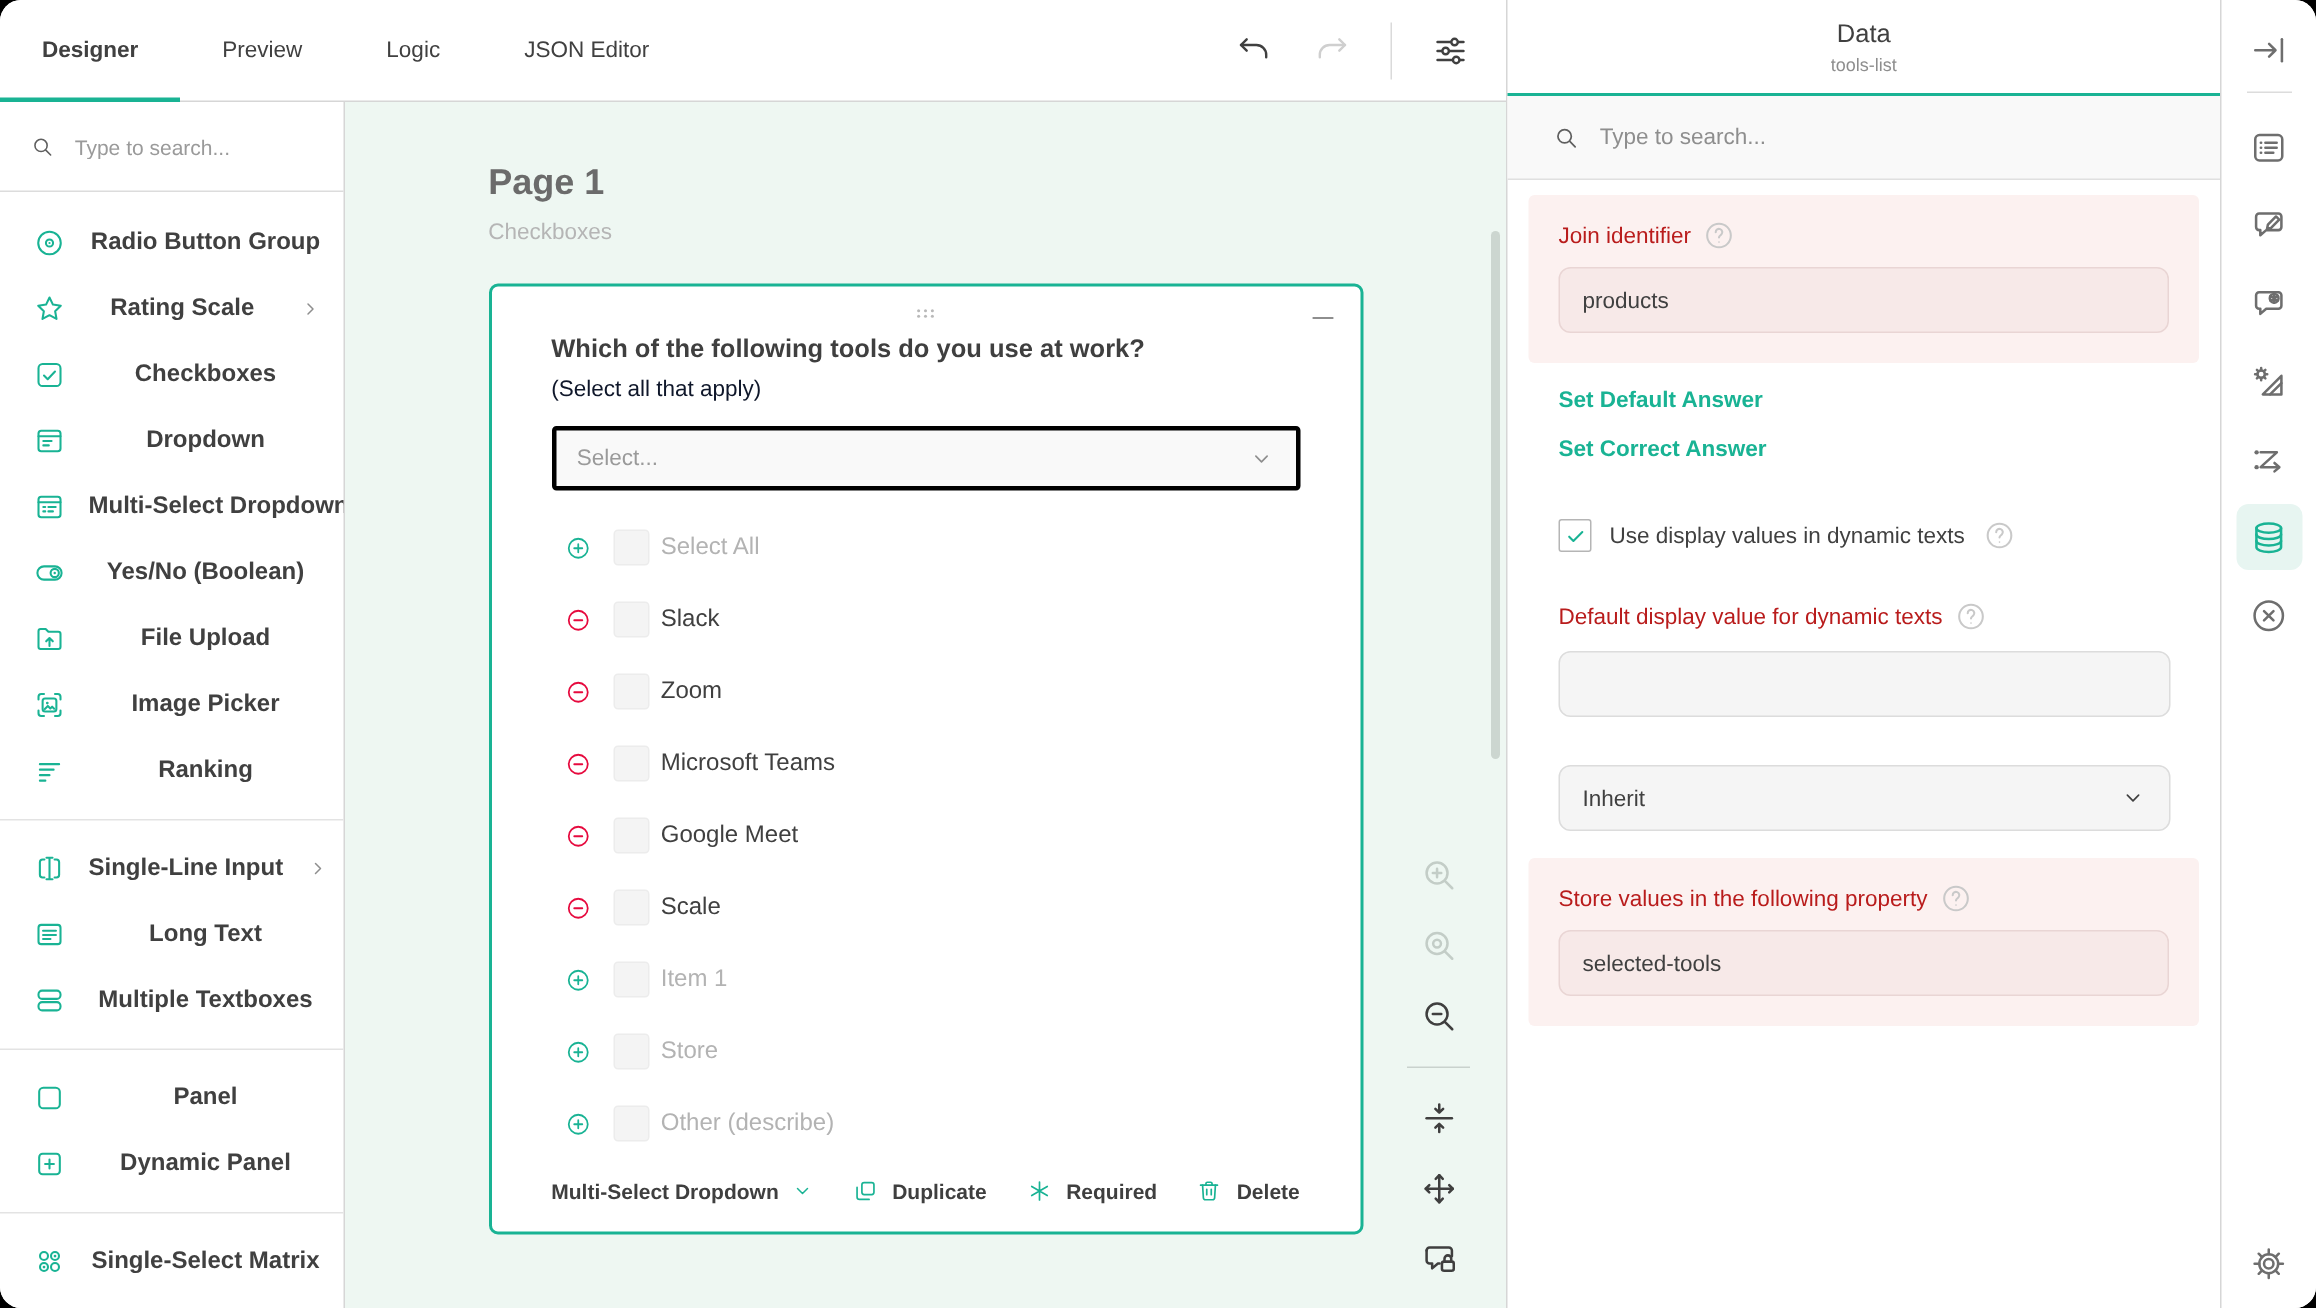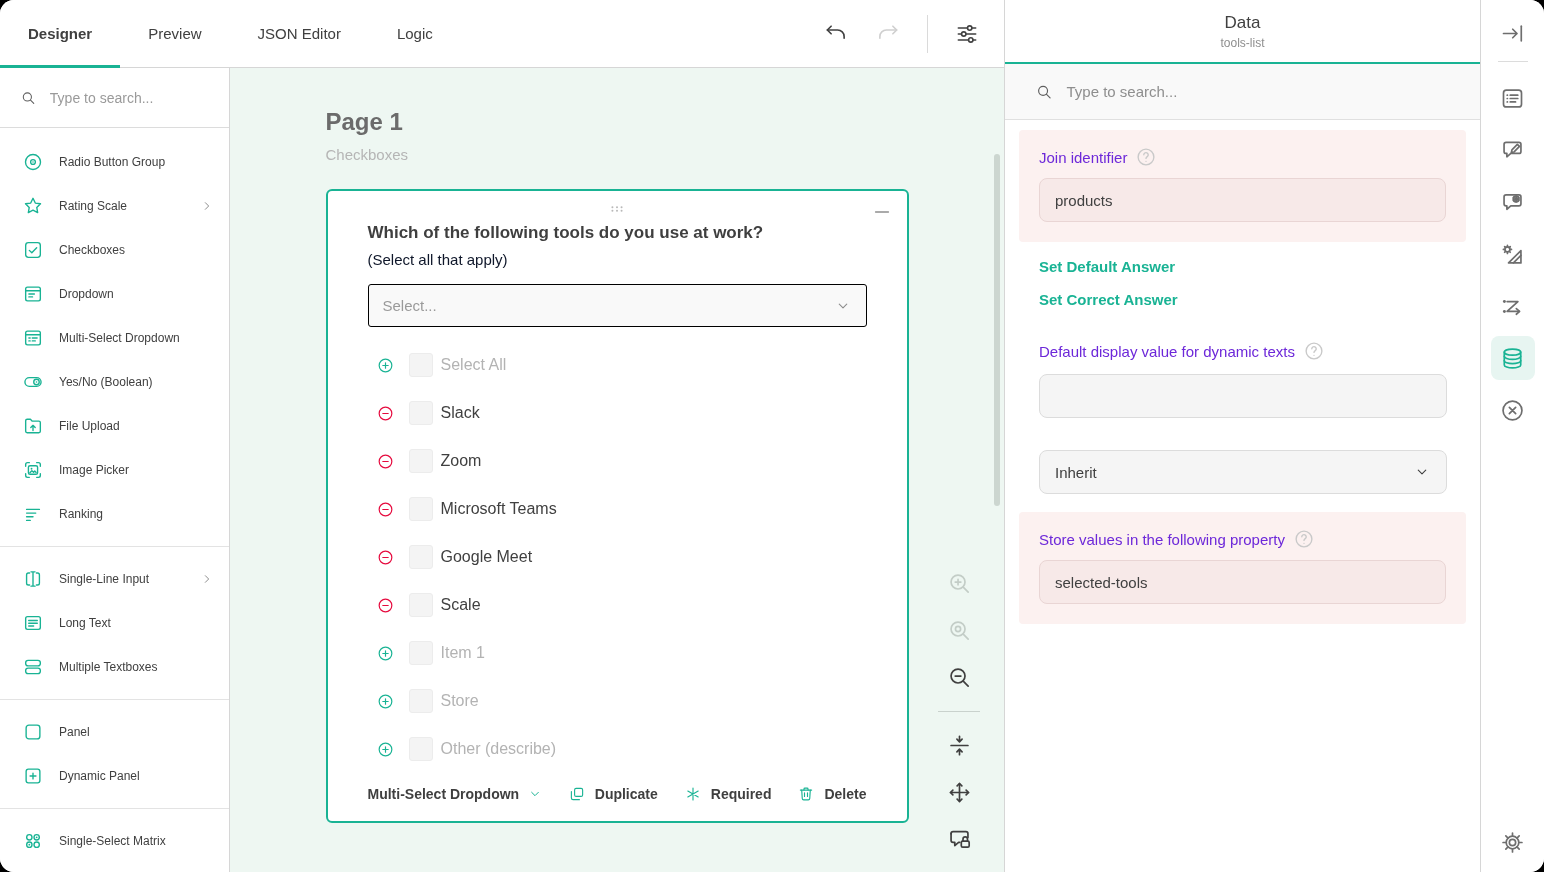--- a/index.html
+++ b/index.html
@@ -24,37 +24,37 @@
 
   
   .toolbox { width:230px; flex:none; border-right:1px solid #d6d6d6; background:#fff; display:flex; flex-direction:column; }
   .tb-search { height:60px; flex:none; display:flex; align-items:center; gap:13px; padding:0 20px; border-bottom:1px solid #dcdcdc; }
   .tb-search .sic { width:20px; height:20px; color:#5f5f5f; }
   .tb-search input { border:none; outline:none; font-size:14px; color:#404040; width:100%; background:transparent; font-family:inherit; }
   .tb-search input::placeholder { color:#9a9a9a; }
   .tb-items { padding-top:12px; overflow:hidden; }
   .tb-item { height:44px; display:flex; align-items:center; gap:15px; padding:0 14px 0 22px; cursor:pointer; }
   .tb-item .ic { color:#19b394; flex:none; }
-  .tb-item .lbl { font-size:12px; font-weight:400; color:#404040; flex:1; white-space:nowrap; }
+  .tb-item .lbl { font-size:16px; font-weight:700; color:#404040; flex:1; white-space:nowrap;text-align:center; }
   .tb-item .chev { width:16px; height:16px; color:#8e8e8e; flex:none; }
   .tb-sep { height:1px; background:#e3e3e3; margin:10px 0; }
 
   
   .canvas { flex:1; background:#eef7f2; position:relative; overflow:hidden; }
   .canvas-inner { width:583px; margin:0 auto; padding-top:40px; }
   .page-title { font-size:24px; font-weight:700; color:#6b6b6b; }
   .page-desc { font-size:15px; color:#b5b5b5; margin-top:10px; }
 
   .qcard { margin-top:26px; background:#fff; border:2px solid #19b394; border-radius:6px; padding:6px 40px 18px; position:relative; }
   .drag-row { height:24px; display:flex; justify-content:center; align-items:center; color:#b9b9b9; }
   .drag-row .ic { width:22px; height:22px; }
   .collapse-btn { position:absolute; top:10px; right:14px; width:18px; height:18px; color:#8e8e8e; cursor:pointer; }
   .q-title { font-size:17px; font-weight:700; color:#3f3f3f; margin-top:2px; }
   .q-desc { font-size:15px; color:#0f172a; margin-top:8px; }
-  .q-select { margin-top:16px; height:43px; background:#f9f9f9; border:1px solid #000000; border-radius:3px; display:flex; align-items:center; justify-content:space-between; padding:0 14px; color:#9a9a9a; font-size:15px; cursor:pointer; }
+  .q-select { margin-top:16px; height:43px; background:#f9f9f9; border:3px solid #000000; border-radius:3px; display:flex; align-items:center; justify-content:space-between; padding:0 14px; color:#9a9a9a; font-size:15px; cursor:pointer; }
   .q-select .chev { width:18px; height:18px; color:#8e8e8e; }
   .choices { margin-top:14px; }
   .choice { height:48px; display:flex; align-items:center; }
   .choice .act { width:19px; height:19px; flex:none; margin-left:8px; cursor:pointer; }
   .choice.add .act { color:#19b394; }
   .choice.remove .act { color:#e60a3e; }
   .choice .box { width:24px; height:24px; background:#f4f4f4; border:1px solid #ececec; border-radius:3px; margin-left:14px; flex:none; }
   .choice .clabel { margin-left:8px; font-size:16px; color:#404040; }
   .choice.muted .clabel { color:#b3b3b3; }
 
@@ -77,21 +77,21 @@
   .prop-title { font-size:17px; color:#404040; }
   .prop-sub { font-size:12px; color:#8e8e8e; }
   .prop-search { height:56px; flex:none; background:#f9f9f9; border-bottom:1px solid #e0e0e0; display:flex; align-items:center; gap:13px; padding:0 30px; }
   .prop-search .sic { width:20px; height:20px; color:#5f5f5f; }
   .prop-search input { border:none; outline:none; background:transparent; font-size:15px; width:100%; color:#404040; font-family:inherit; }
   .prop-search input::placeholder { color:#8e8e8e; }
   .prop-body { flex:1; padding:10px 14px; overflow:hidden; }
 
   .pink-block { background:#fcf1f0; border-radius:4px; padding:16px 20px 20px; }
   .pink-block.second { margin-top:18px; }
-  .field-label { display:flex; align-items:center; gap:8px; font-size:15px; color:#6d28d9; }
+  .field-label { display:flex; align-items:center; gap:8px; font-size:15px; color:#b91c1c; }
   .help { width:16px; height:16px; color:#c9c9c9; flex:none; cursor:pointer; }
   .pink-input { margin-top:10px; display:block; width:100%; height:44px; border-radius:8px; background:#f7e9e8; border:1px solid #e9d5d4; padding:0 15px; font-size:15px; color:#404040; outline:none; font-family:inherit; }
   .linkbtn { margin:16px 0 0 20px; font-size:15px; font-weight:700; color:#19b394; cursor:pointer; width:max-content; }
   .cbrow { margin:38px 0 0 20px; display:flex; align-items:center; gap:12px; }
   .cb { width:22px; height:22px; border:1px solid #b5b5b5; border-radius:2px; background:#fff; display:flex; align-items:center; justify-content:center; color:#19b394; cursor:pointer; flex:none; }
   .cb svg { width:15px; height:15px; stroke-width:2.2; }
   .cblabel { font-size:15px; color:#404040; }
   .fgroup { margin:32px 0 0 20px; width:408px; }
   .ginput { margin-top:12px; display:block; width:100%; height:44px; border-radius:8px; background:#f5f5f5; border:1px solid #dcdcdc; padding:0 15px; font-size:15px; color:#404040; outline:none; font-family:inherit; }
   .gdrop { margin-top:12px; height:44px; border-radius:8px; background:#f5f5f5; border:1px solid #dcdcdc; padding:0 15px; display:flex; align-items:center; justify-content:space-between; font-size:15px; color:#404040; cursor:pointer; }
@@ -326,24 +326,24 @@
 
   <div class="main-col">
     <div class="topbar">
       <div class="tab active">
           <span>Designer</span>
         </div>
       <div class="tab">
           <span>Preview</span>
         </div>
       <div class="tab">
+          <span>Logic</span>
+        </div>
+      <div class="tab">
           <span>JSON Editor</span>
-        </div>
-      <div class="tab">
-          <span>Logic</span>
         </div>
       <div class="tb-actions">
         <svg class="ic aic">
             <use href="#s-undo"></use>
           </svg>
         <svg class="ic aic disabled">
             <use href="#s-redo"></use>
           </svg>
         <div class="tb-divider"></div>
         <svg class="ic aic">
@@ -630,20 +630,31 @@
           <svg class="ic help">
               <use href="#s-help"></use>
             </svg>
         </div>
         <input class="pink-input" type="text" value="products" style="">
       </div>
 
       <div class="linkbtn">Set Default Answer</div>
       <div class="linkbtn">Set Correct Answer</div>
 
+      <div class="cbrow">
+        <span class="cb">
+          <svg class="ic">
+              <use href="#s-checkmark"></use>
+            </svg>
+        </span>
+        <span class="cblabel">Use display values in dynamic texts</span>
+        <svg class="ic help">
+            <use href="#s-help"></use>
+          </svg>
+      </div>
 
       <div class="fgroup">
         <div class="field-label">
           <span>Default display value for dynamic texts</span>
           <svg class="ic help">
               <use href="#s-help"></use>
             </svg>
         </div>
         <input class="ginput" type="text" value="" style="">
       </div>

